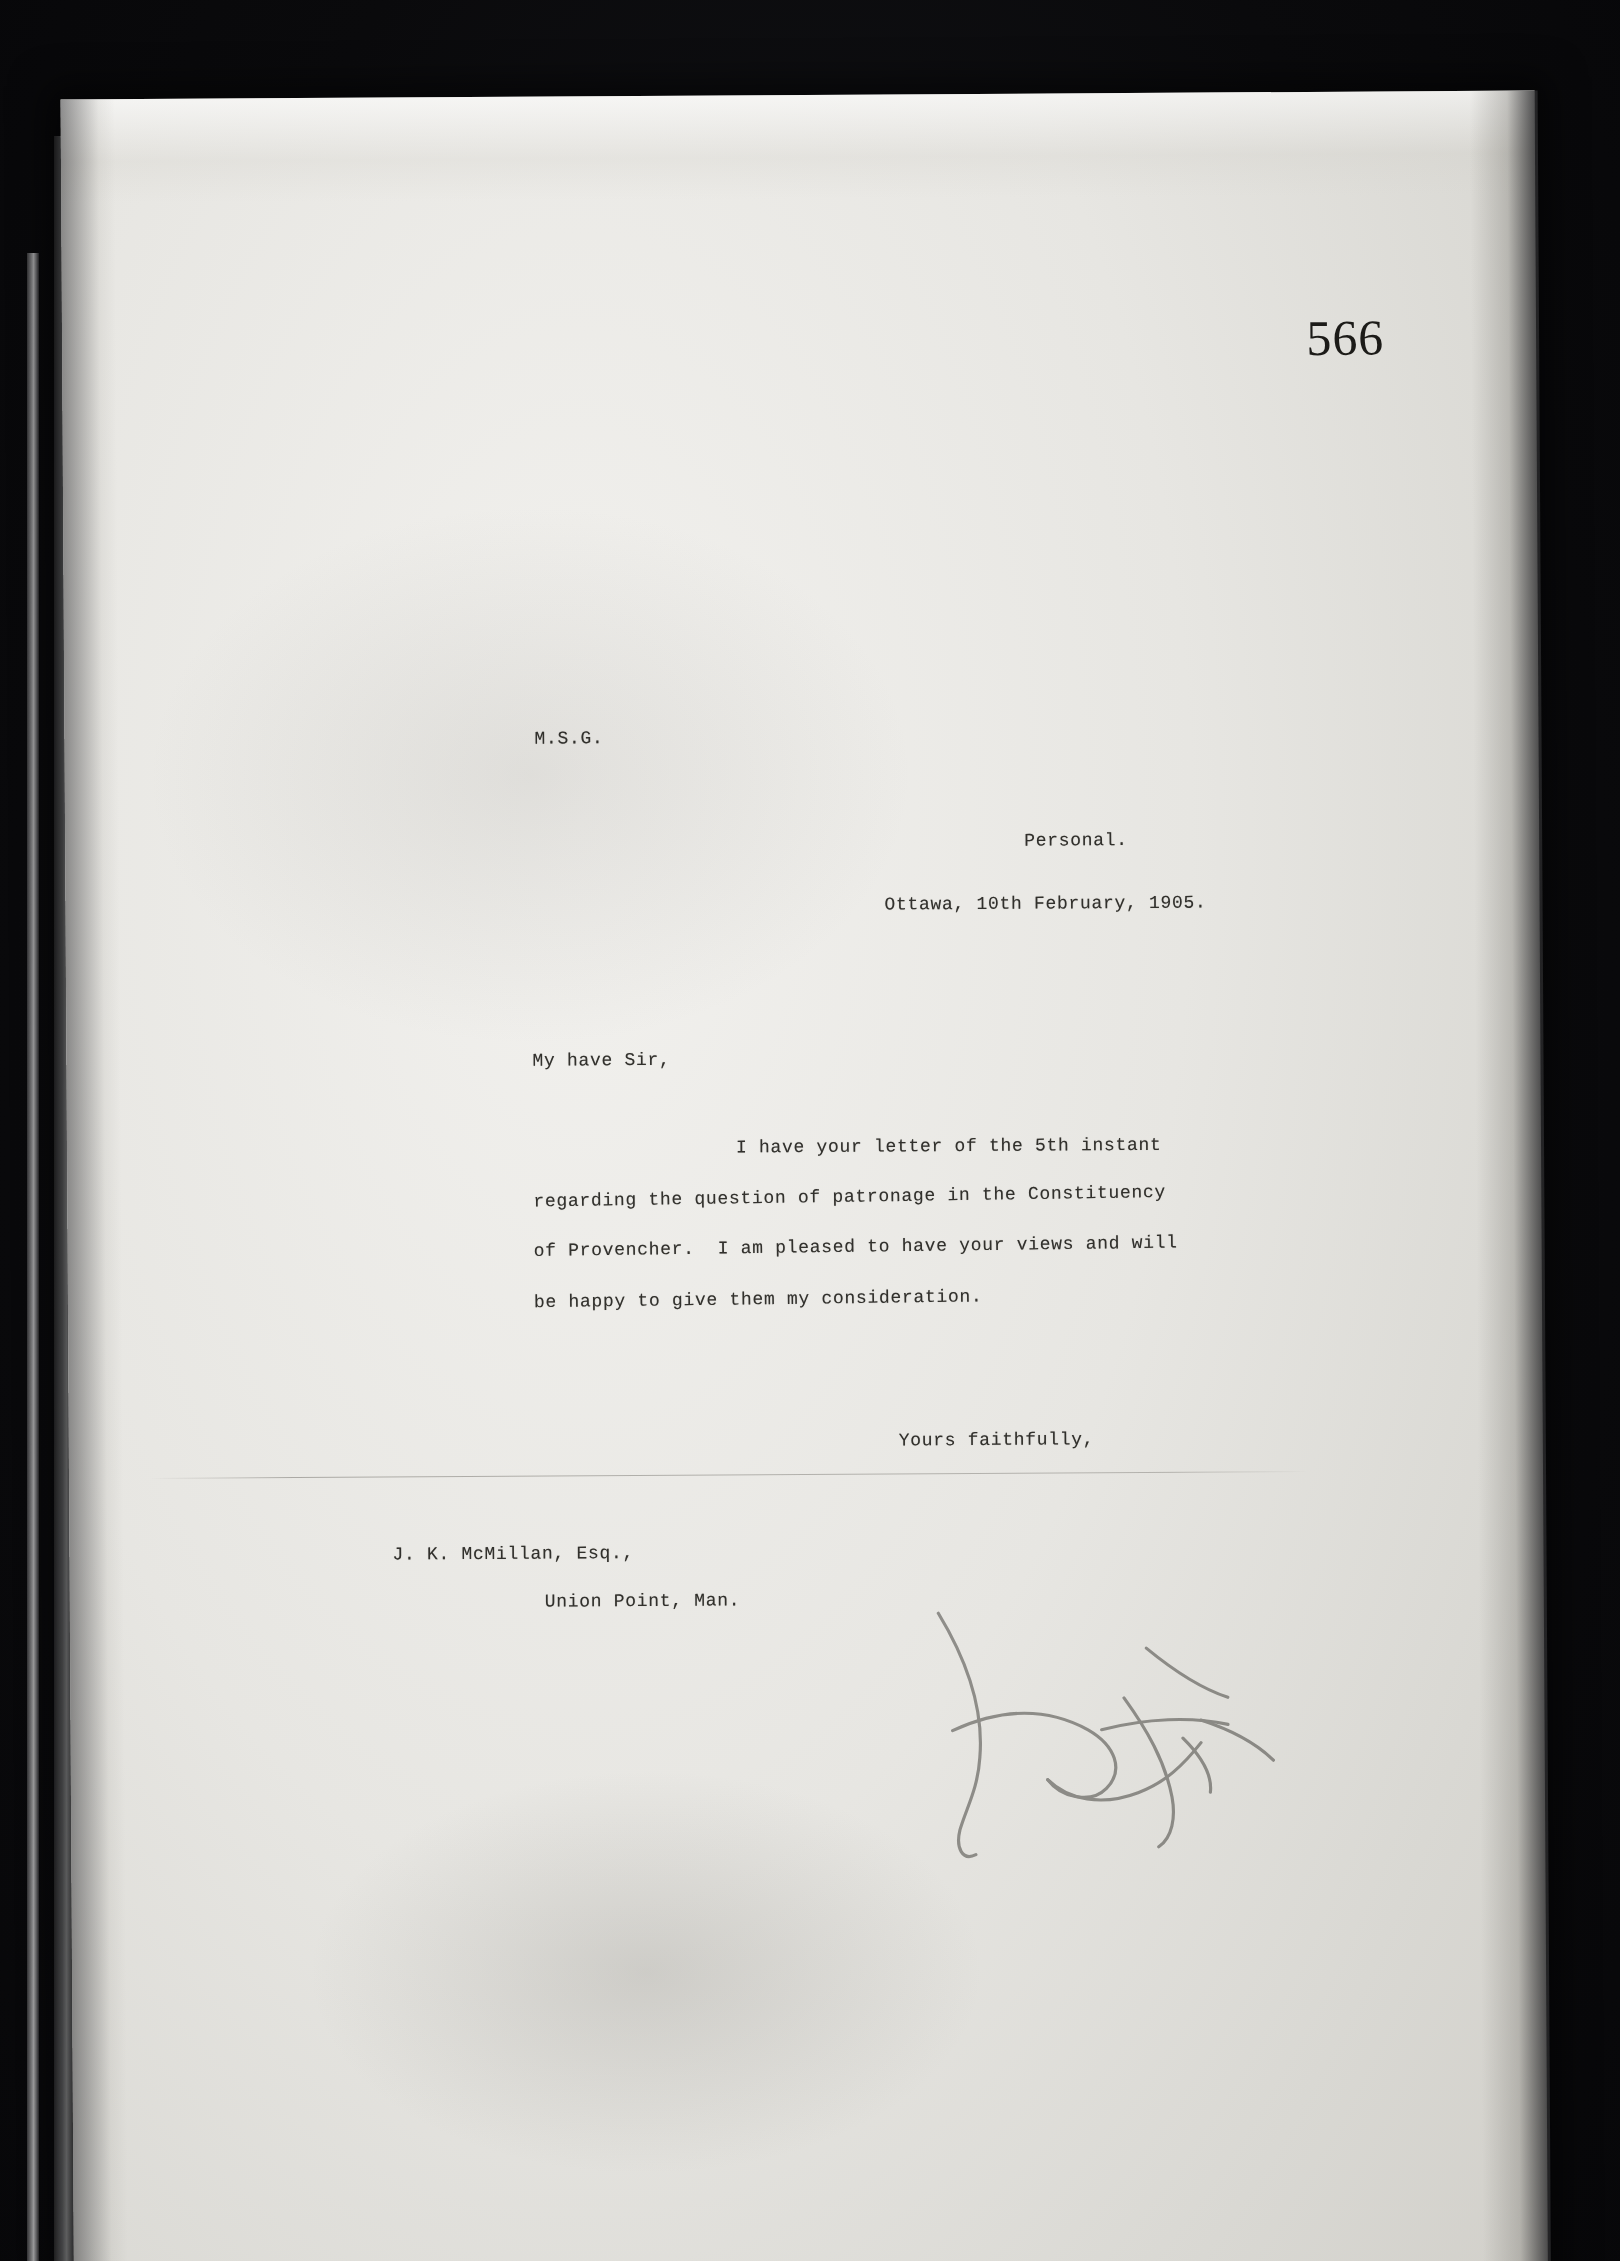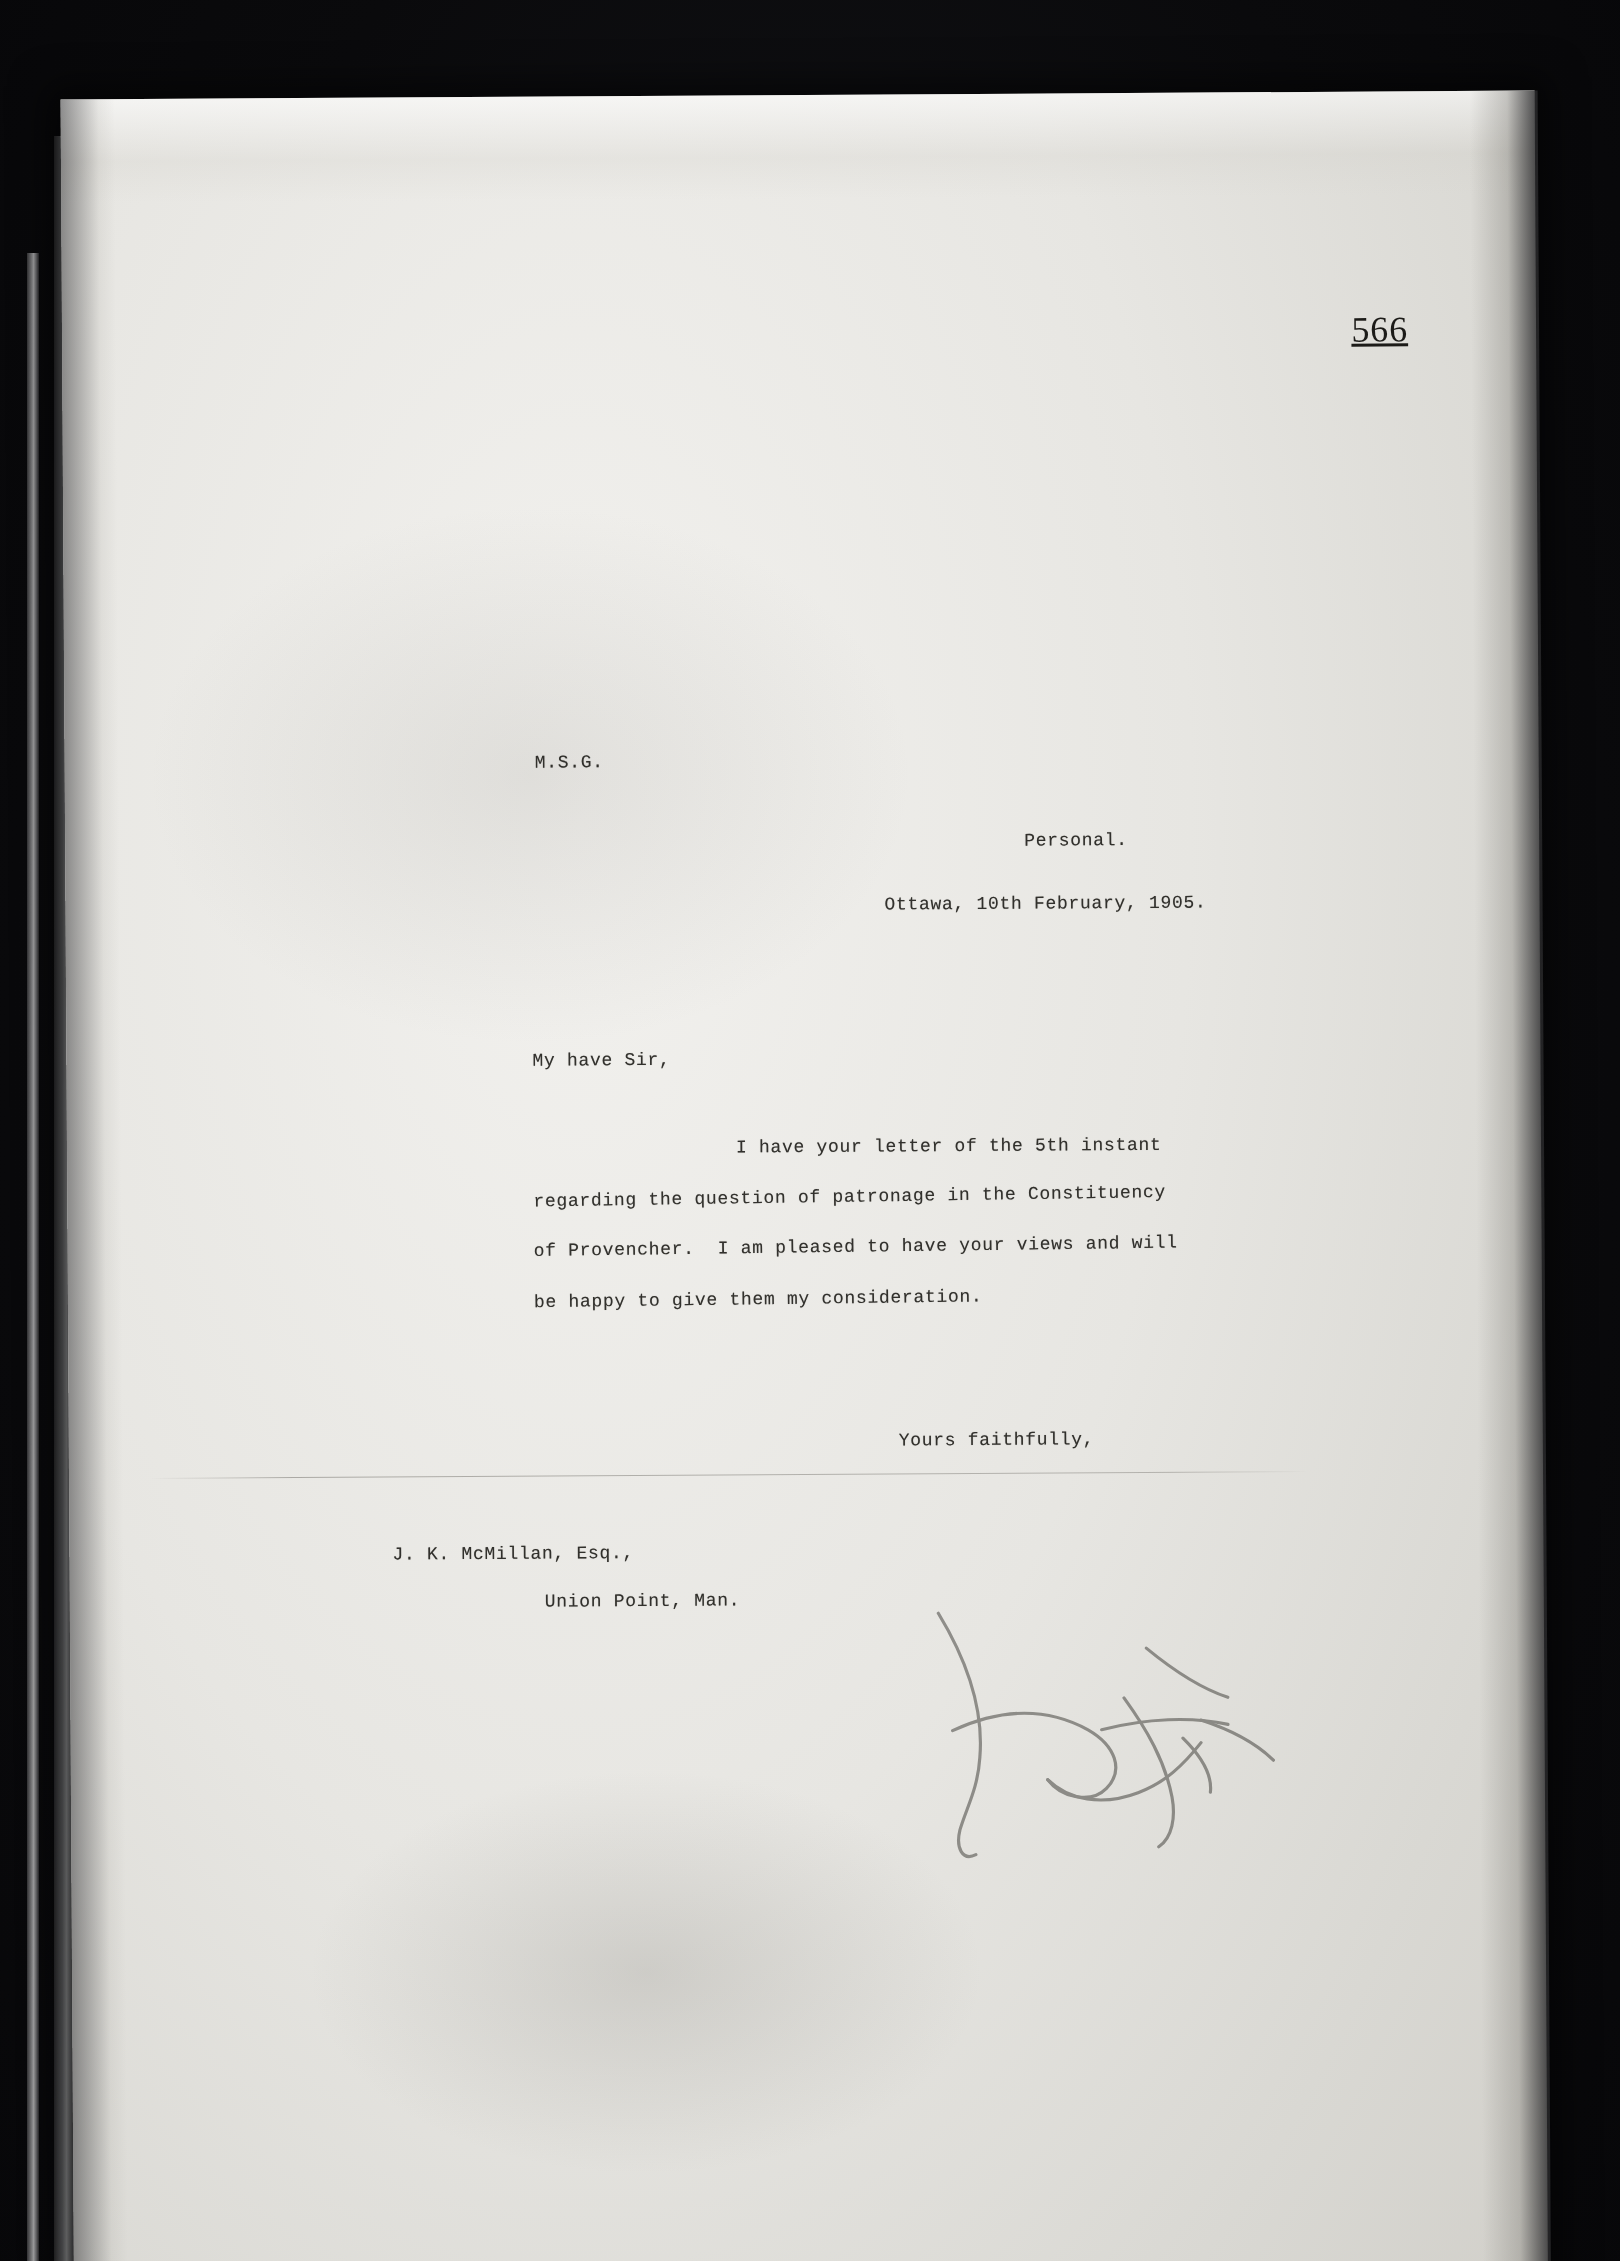--- a/index.html
+++ b/index.html
@@ -86,30 +86,29 @@
     font-family: "Liberation Mono", "DejaVu Sans Mono", monospace;
     font-size: 18px;
     letter-spacing: 0.7px;
     white-space: pre;
     text-shadow: 0 0 0.9px rgba(60,58,54,.45);
     opacity: .93;
   }
 
   #page-number {
     position: absolute;
-    right: 128px;
+    right: 152px;
     top: 217px;
     font-family: "Liberation Serif", serif;
-    font-size: 36px;
+    font-size: 50px;
     color: #1c1b18;
     letter-spacing: 0.9px;
-    text-decoration: underline;
   }
 
-  #msg-line      { left: 470px; top: 656px; }
+  #msg-line      { left: 470px; top: 632px; }
   #personal-line { left: 959px; top: 737px; }
   #date-line     { left: 819px; top: 800px; }
   #salutation    { left: 466px; top: 954px; }
 
   #body-l1 { left: 669px; top: 1042px; }
   #body-l2 { left: 466px; top: 1092px; transform: rotate(-0.5deg); }
   #body-l3 { left: 466px; top: 1142px; transform: rotate(-0.4deg); }
   #body-l4 { left: 466px; top: 1194px; transform: rotate(-0.4deg); }
 
   #closing   { left: 830px; top: 1336px; }

